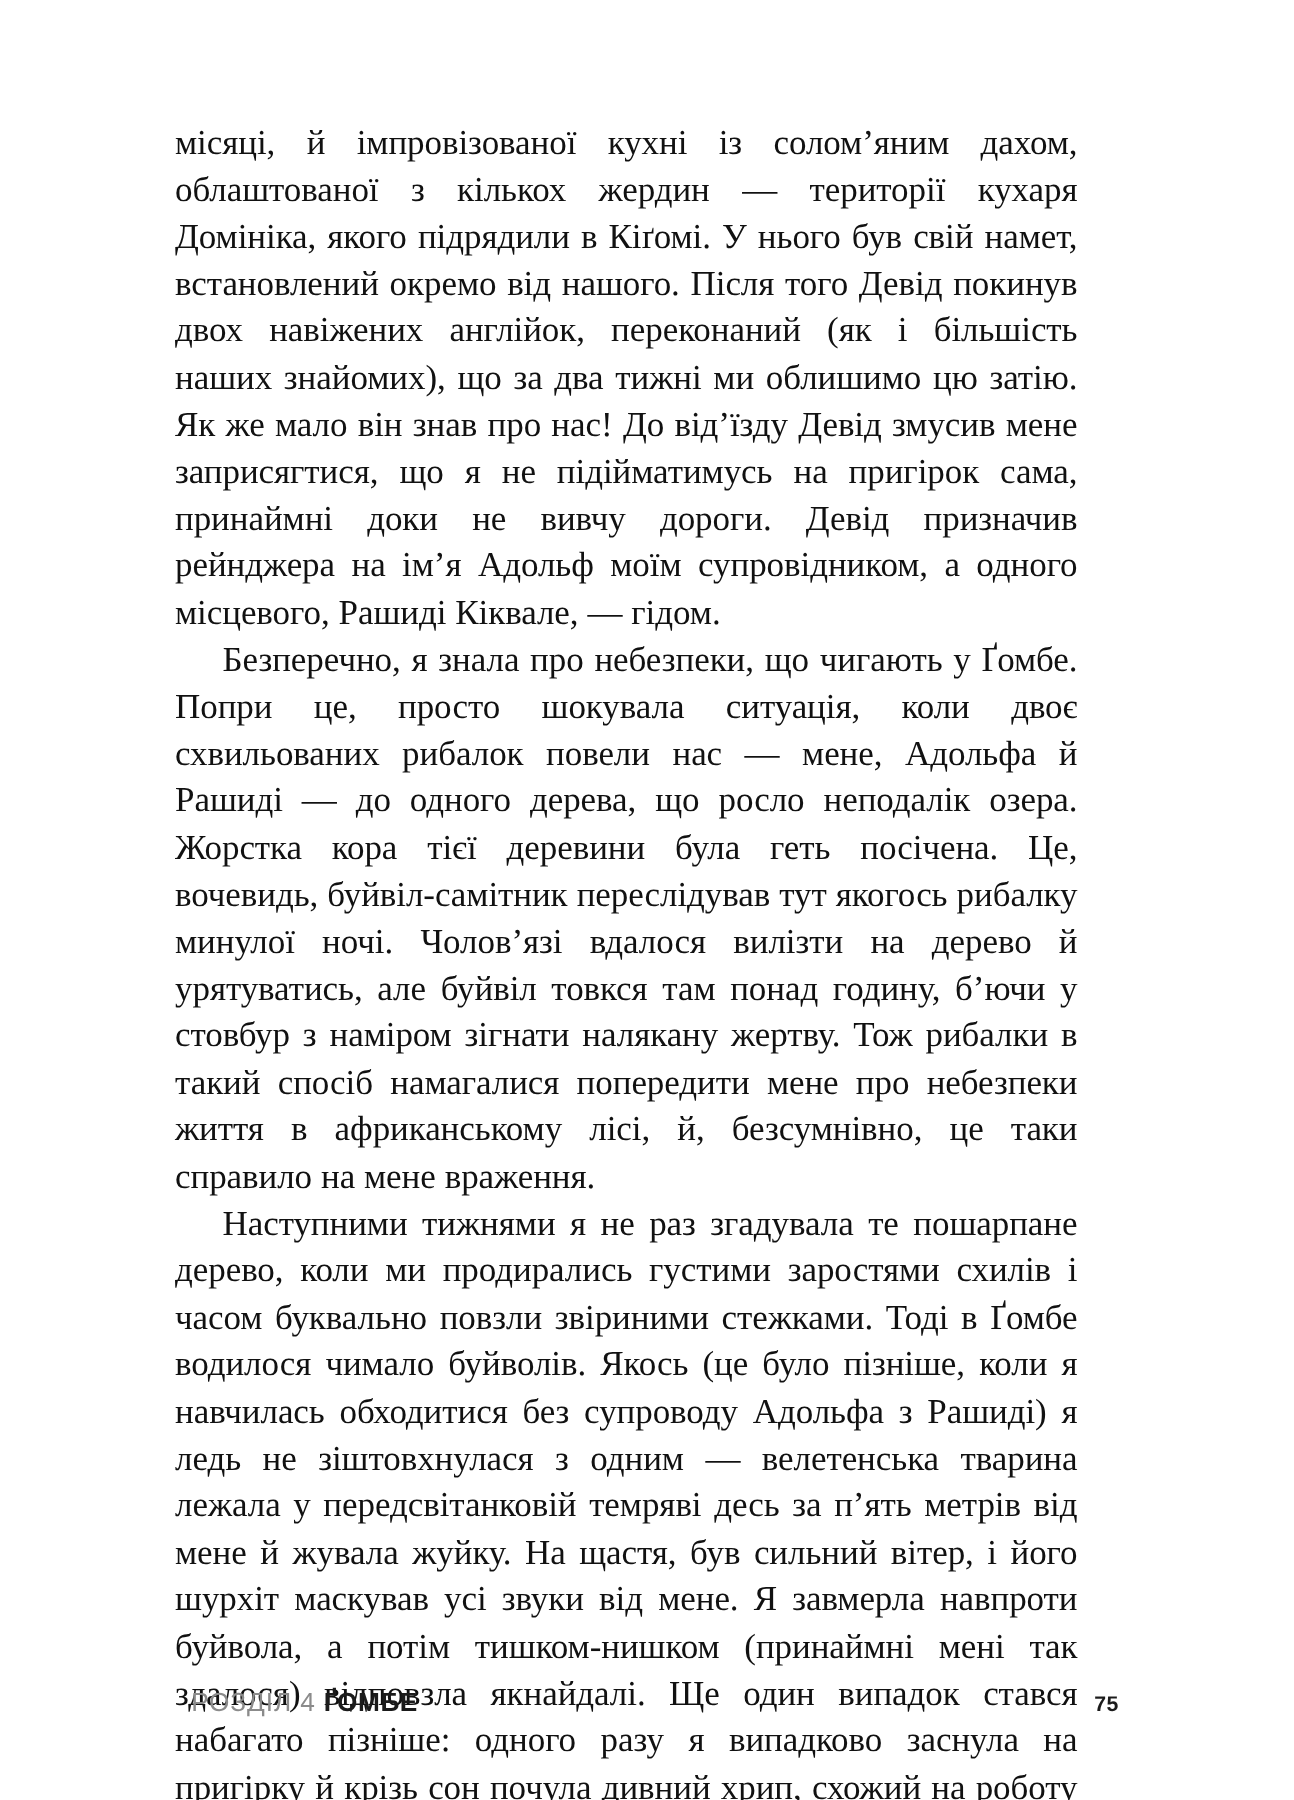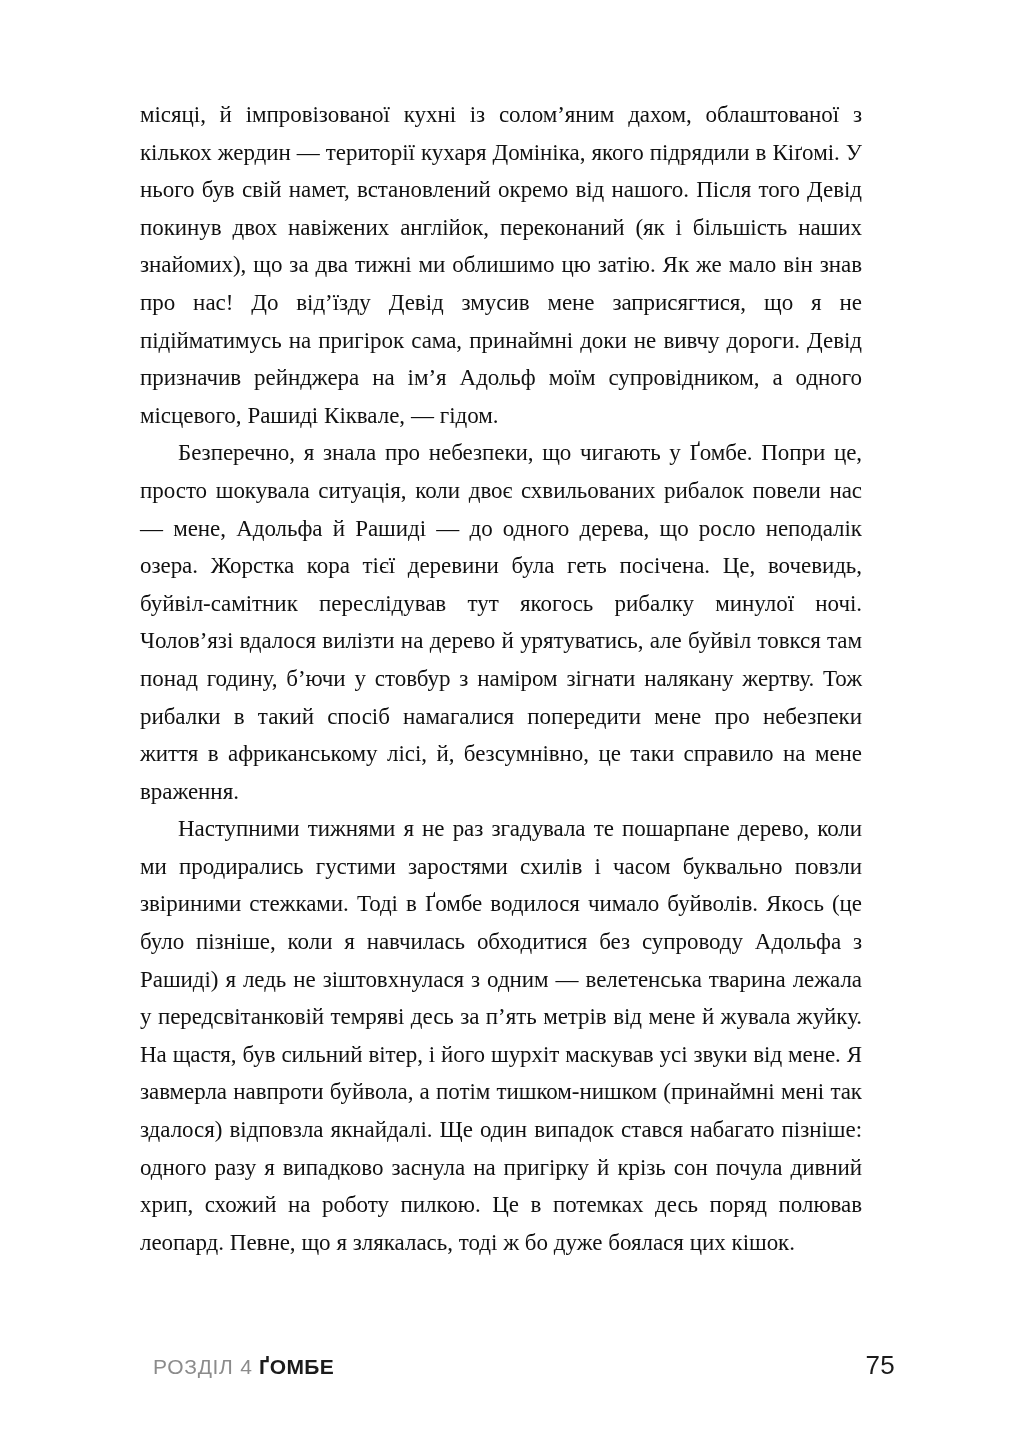--- a/index.html
+++ b/index.html
@@ -26,21 +26,21 @@
 
   .text-block {
     position: absolute;
     left: 140px;
     top: 96px;
     width: 722px;
   }
 
   .para {
     margin: 0;
-    font-size: 23px;
+    font-size: 28px;
     line-height: 37.6px;
     text-align: justify;
     text-justify: inter-word;
     letter-spacing: -0.05px;
     word-spacing: 0.2px;
     hyphens: manual;
   }
 
   .para + .para {
     text-indent: 38px;
@@ -73,23 +73,23 @@
   }
 
   .running-head .chapter-title {
     color: #1b1b1b;
     font-weight: 700;
     letter-spacing: 0.4px;
   }
 
   .page-number {
     font-family: "Liberation Sans", "DejaVu Sans", sans-serif;
-    font-size: 26px;
+    font-size: 17px;
     color: #1b1b1b;
-    font-weight: 400;
+    font-weight: 700;
     line-height: 1;
     letter-spacing: 0.3px;
   }
 </style>
 </head>
 <body>
 
 <div class="page">
 
   <div class="text-block">

